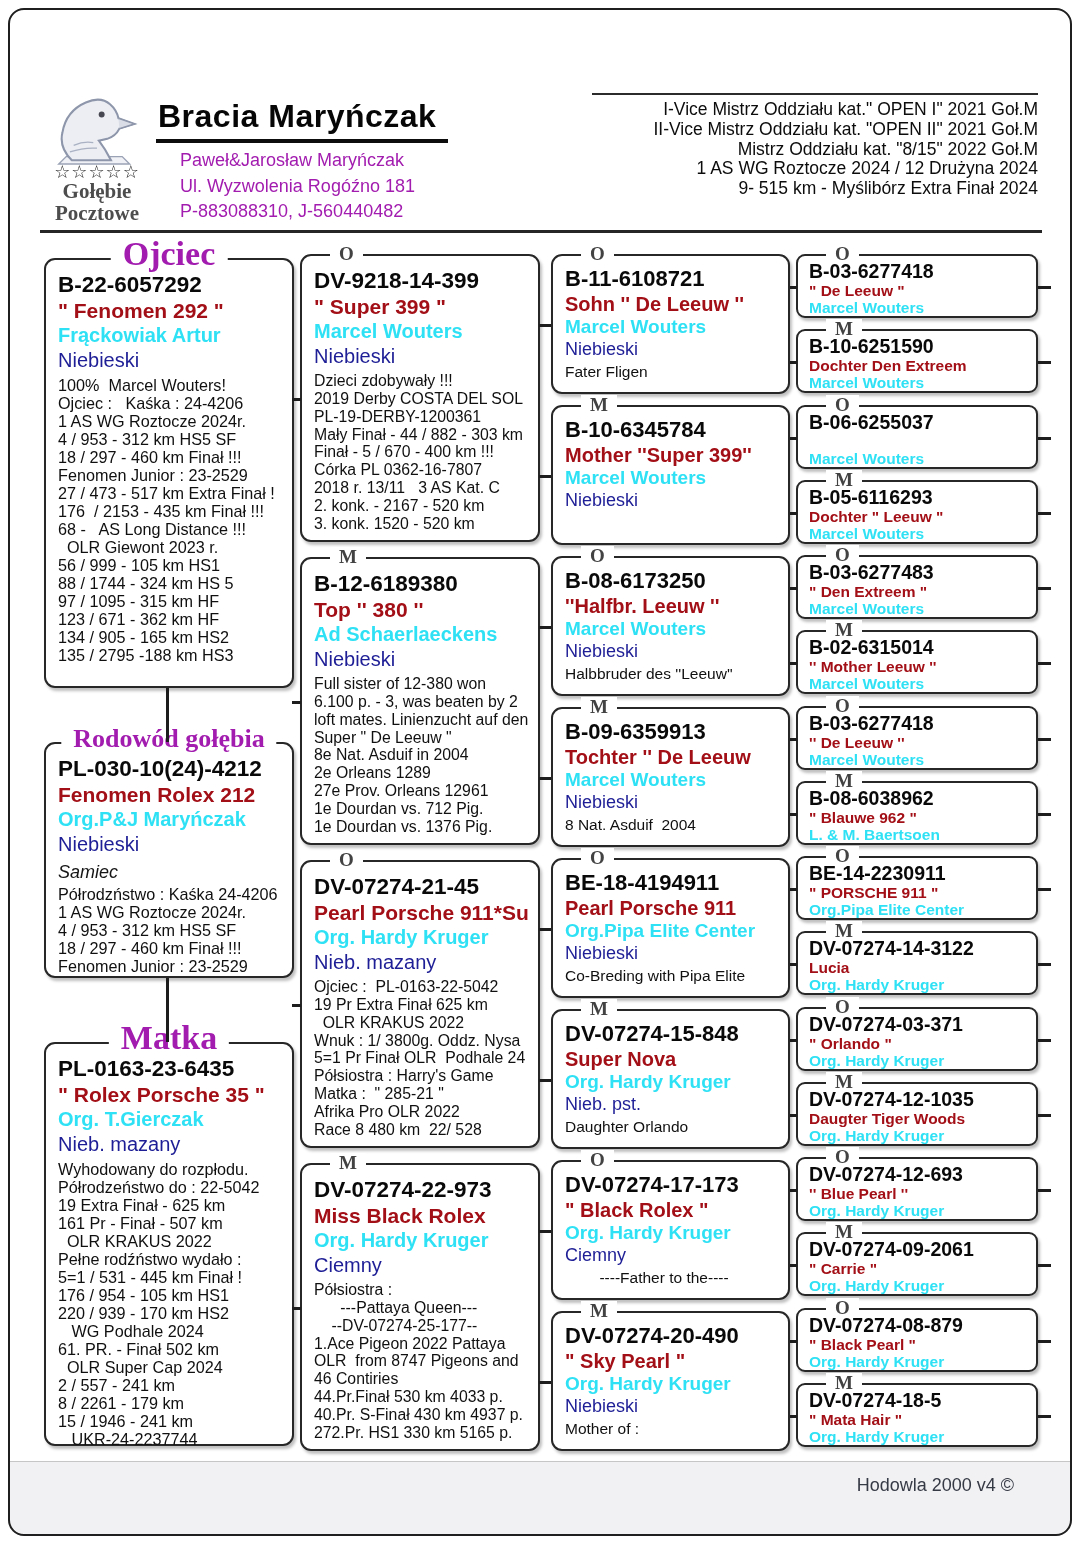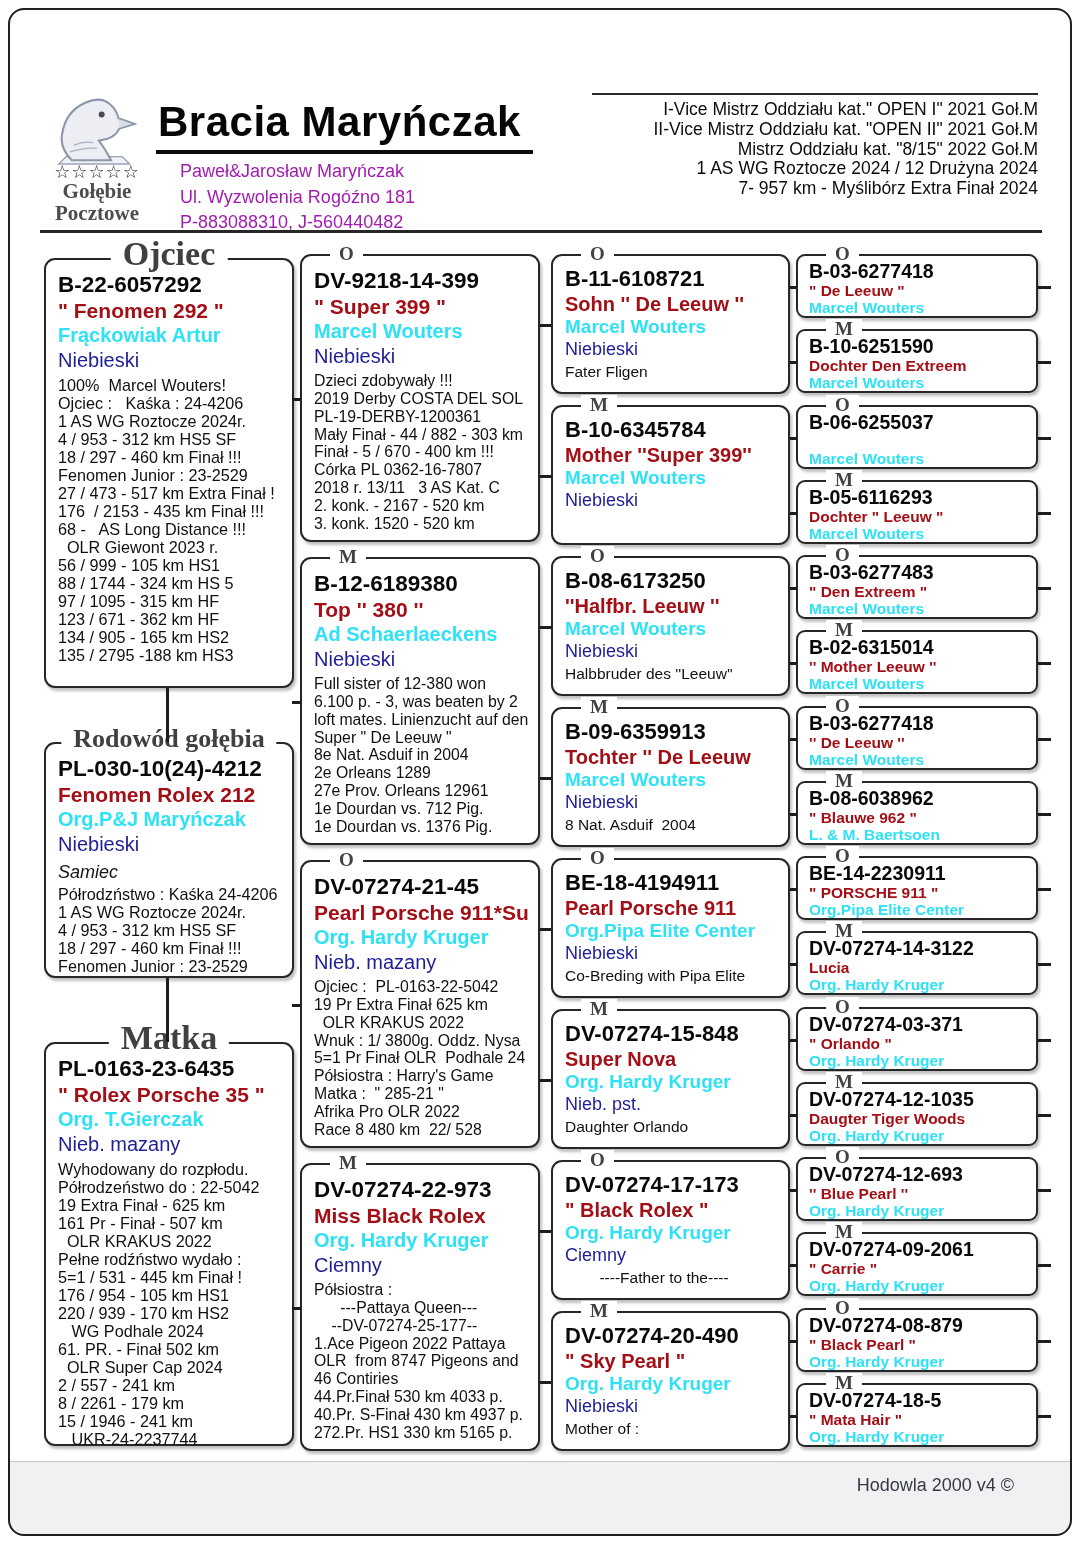--- a/index.html
+++ b/index.html
@@ -6,35 +6,35 @@
   .page{position:relative;width:1080px;height:1544px;background:#fff;overflow:hidden;
         font-family:"Liberation Sans","DejaVu Sans",sans-serif;color:#111;}
   .page-border{position:absolute;inset:8px;border:2px solid #1f1f1f;border-radius:16px;pointer-events:none;z-index:5;}
 
   
   .logo{position:absolute;left:38px;top:95px;width:118px;text-align:center;}
   .logo svg{width:104px;height:70px;display:block;margin:0 auto;}
   .logo-stars{font-family:"DejaVu Sans",sans-serif;font-size:18px;letter-spacing:1px;color:#1d1d1d;line-height:1;margin-top:-2px;}
   .logo-name{font-family:"Liberation Serif","DejaVu Serif",serif;font-weight:bold;font-size:21px;line-height:1.04;color:#4d4d4d;}
   .title-block{position:absolute;left:156px;top:99px;}
-  .title{display:inline-block;font-size:42px;font-weight:bold;color:#060606;line-height:1.1;
+  .title{display:inline-block;font-size:32px;font-weight:bold;color:#060606;line-height:1.1;
          border-bottom:4px solid #0d0d0d;padding:0 12px 5px 2px;letter-spacing:.5px;}
   .owner-lines{margin-top:5px;font-size:18px;line-height:25.5px;color:#a21caf;margin-left:24px;}
   .achv-block{position:absolute;right:42px;top:93px;width:446px;text-align:right;
               border-top:2px solid #2b2b2b;padding-top:5px;}
   .achv{font-size:17.5px;line-height:19.8px;color:#0c0c0c;}
   .header-rule{position:absolute;left:40px;right:38px;top:230px;border-top:3px solid #262626;}
 
   
   .box{position:relative;background:#fff;border:2.5px solid #272727;border-radius:11px;
        box-shadow:2px 3px 3px rgba(0,0,0,.25);padding:12px 8px 6px 12px;box-sizing:border-box;}
   .tag{position:absolute;background:#fff;line-height:1;font-family:"Liberation Serif","DejaVu Serif",serif;
        font-weight:bold;white-space:nowrap;}
   .g2 .tag,.g3 .tag,.g4 .tag{top:-12px;left:28px;font-size:19px;padding:0 9px;color:#424242;}
-  .tag-big{top:-23px;left:50%;transform:translateX(-50%);font-size:34px;padding:0 12px;color:#404040;text-align:center;}
+  .tag-big{top:-23px;left:50%;transform:translateX(-50%);font-size:34px;padding:0 12px;color:#a21caf;text-align:center;}
   .tag-mid{font-size:26px;top:-18px;}
 
   .ring{font-size:22.5px;font-weight:bold;color:#090909;line-height:1.16;}
   .nm{font-size:21px;font-weight:bold;color:#A30F16;line-height:1.2;}
   .org{font-size:20px;font-weight:bold;color:#2FE1F4;line-height:1.2;}
   .clr{font-size:20px;color:#1E1E96;line-height:1.3;margin-bottom:3px;}
   .sex{font-size:18px;color:#151515;line-height:25px;font-style:italic;}
   .dl{font-size:15.8px;color:#101010;line-height:17.8px;white-space:pre-wrap;}
   .extra{font-size:15.5px;color:#101010;line-height:1.2;white-space:pre-wrap;margin-top:2px;}
   .g1 .dl{font-size:16.2px;line-height:18px;}
@@ -102,21 +102,21 @@
       <div>Ul. Wyzwolenia  Rogóźno 181</div>
       <div>P-883088310, J-560440482</div>
     </div>
   </div>
 
   <div class="achv-block">
       <div class="achv">I-Vice Mistrz Oddziału kat." OPEN I" 2021 Goł.M</div>
       <div class="achv">II-Vice Mistrz Oddziału kat. "OPEN II" 2021 Goł.M</div>
       <div class="achv">Mistrz Oddziału kat. "8/15" 2022 Goł.M</div>
       <div class="achv">1 AS WG Roztocze 2024  / 12 Drużyna 2024</div>
-      <div class="achv">7- 957 km - Myślibórz Extra Finał 2024</div>
+      <div class="achv">9- 515 km - Myślibórz Extra Finał 2024</div>
     </div>
 
   <div class="header-rule"></div>
 
   <div id="slot-father" class="g1slot">
       <div class="box g1">
         <div class="tag tag-big">Ojciec</div>
         <div class="ring">B-22-6057292</div>
         <div class="nm">" Fenomen 292 "</div>
         <div class="org">Frąckowiak Artur</div>

